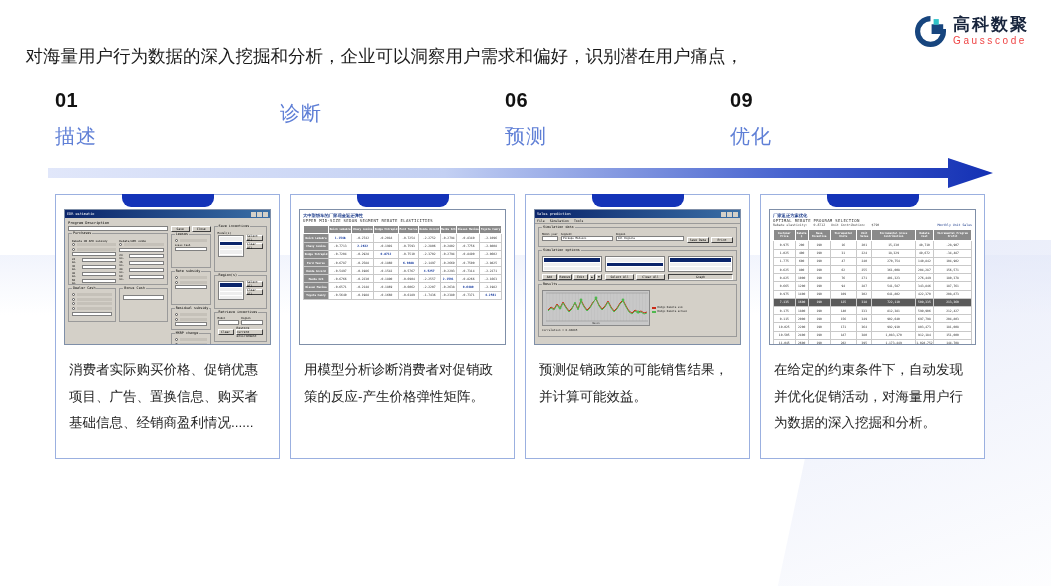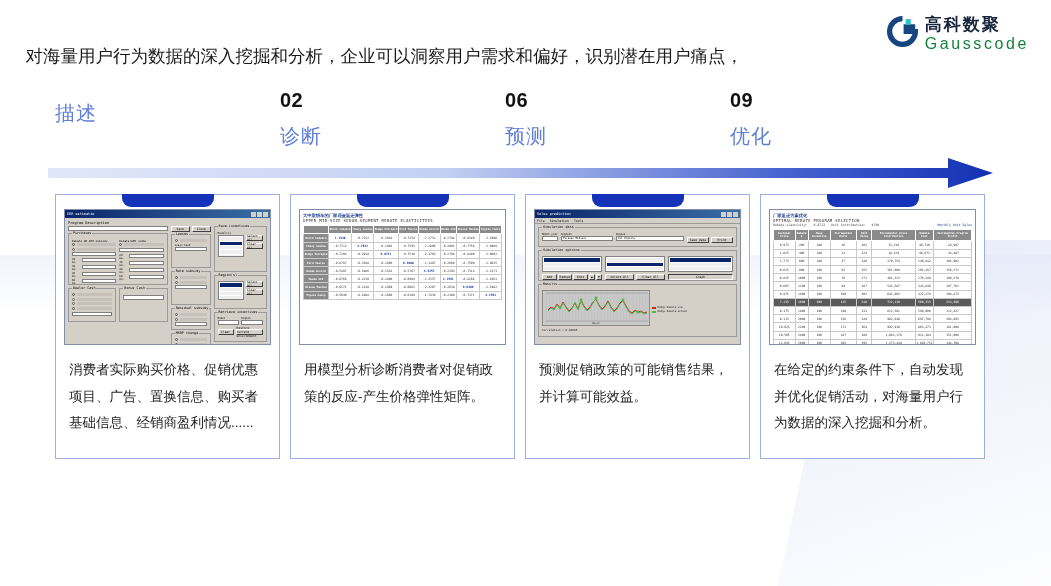--- a/index.html
+++ b/index.html
@@ -36,21 +36,21 @@
     line-height:1; white-space:nowrap;
   }
 
   .logo{
     position:absolute; right:22px; top:16px;
     display:flex; gap:7px;
   }
   .logo-mark{ width:31px; height:31px; position:relative; flex:none; }
   .logo-txt{ display:flex; flex-direction:column; line-height:1; }
   .logo-cn{ font-size:17px; font-weight:bold; color:#17243c; letter-spacing:2px; }
-  .logo-en{ font-size:16px; color:#15803d; letter-spacing:2.6px; margin-top:3px; }
+  .logo-en{ font-size:10px; color:#ef4444; letter-spacing:2.6px; margin-top:3px; }
 
   
   .para{
     position:relative; z-index:2;
     margin:22px auto 0 auto; width:1000px;
     text-align:left; color:#1a1a1a;
     font-size:17.5px; line-height:1.9;
   }
   .para .hl{ color:#1b3fd0; font-weight:bold; }
 
@@ -194,24 +194,24 @@
     </div>
   </div>
 </div>
 
 <div class="para">
   <div>对海量用户行为数据的深入挖掘和分析，企业可以洞察用户需求和偏好，识别潜在用户痛点，</div>
 </div>
 
 <div class="steps">
   <div class="step">
+    <div class="step-num">01</div>
     <div class="step-label">描述</div>
   </div>
   <div class="step">
-    <div class="step-num">02</div>
     <div class="step-label">诊断</div>
   </div>
   <div class="step">
     <div class="step-num">06</div>
     <div class="step-label">预测</div>
   </div>
   <div class="step">
     <div class="step-num">09</div>
     <div class="step-label">优化</div>
   </div>

